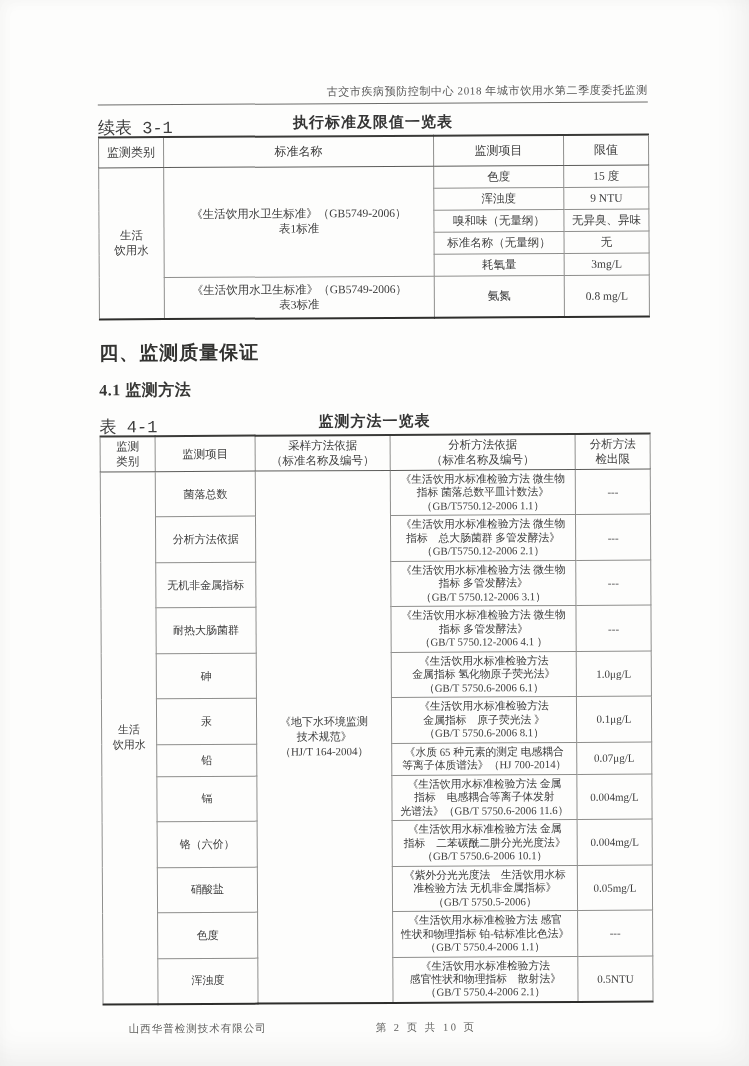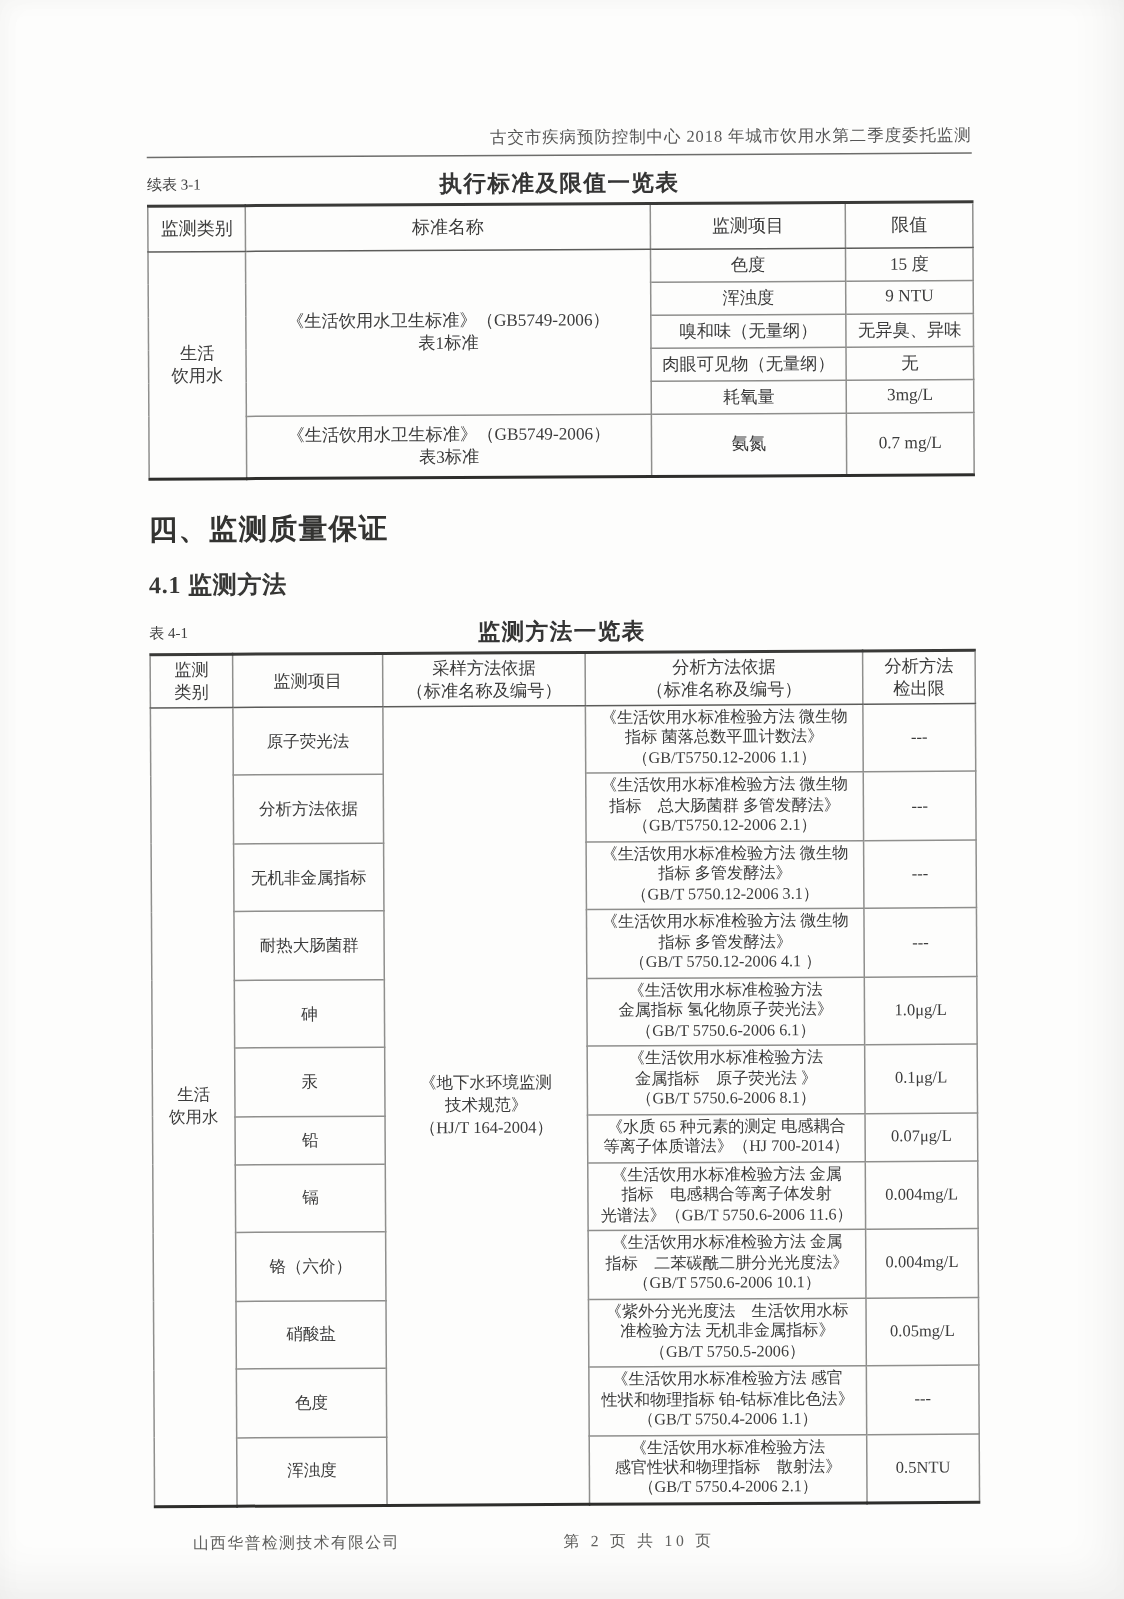--- a/index.html
+++ b/index.html
@@ -38,22 +38,23 @@
   }
   .caption-row {
     position: relative;
     margin-top: 9px;
     height: 20px;
   }
   .caption-label {
     position: absolute;
     left: 0;
     top: 2px;
-    font-size: 10px;
+    font-size: 17px;
     color: #3e3e3e;
+    font-family: Liberation Mono, monospace;
   }
   .caption-title {
     position: absolute;
     left: 0;
     right: 0;
     text-align: center;
     font-size: 15px;
     font-weight: 600;
     letter-spacing: 1px;
     color: #353535;
@@ -156,32 +157,32 @@
         </tr>
         <tr>
           <td>浑浊度</td>
           <td>9 NTU</td>
         </tr>
         <tr>
           <td>嗅和味（无量纲）</td>
           <td>无异臭、异味</td>
         </tr>
         <tr>
-          <td>肉眼可见物（无量纲）</td>
+          <td>标准名称（无量纲）</td>
           <td>无</td>
         </tr>
         <tr>
           <td>耗氧量</td>
           <td>3mg/L</td>
         </tr>
         <tr class="tall">
           <td class="pre">《生活饮用水卫生标准》（GB5749-2006）
 表3标准</td>
           <td>氨氮</td>
-          <td>0.7 mg/L</td>
+          <td>0.8 mg/L</td>
         </tr>
       </tbody>
     </table>
 
     <div class="h2">四、监测质量保证</div>
     <div class="h3">4.1 监测方法</div>
 
     <div class="caption-row t41-caption">
       <span class="caption-label">表 4-1</span>
       <span class="caption-title">监测方法一览表</span>
@@ -205,21 +206,21 @@
           <th class="pre">分析方法依据
 （标准名称及编号）</th>
           <th class="pre">分析方法
 检出限</th>
         </tr>
       </thead>
       <tbody>
         <tr>
           <td class="pre" rowspan="12">生活
 饮用水</td>
-          <td>原子荧光法</td>
+          <td>菌落总数</td>
           <td class="pre" rowspan="12">《地下水环境监测
 技术规范》
 （HJ/T 164-2004）</td>
           <td class="pre method">《生活饮用水标准检验方法 微生物
 指标 菌落总数平皿计数法》
 （GB/T5750.12-2006 1.1）</td>
           <td>---</td>
         </tr>
         <tr>
           <td>分析方法依据</td>

